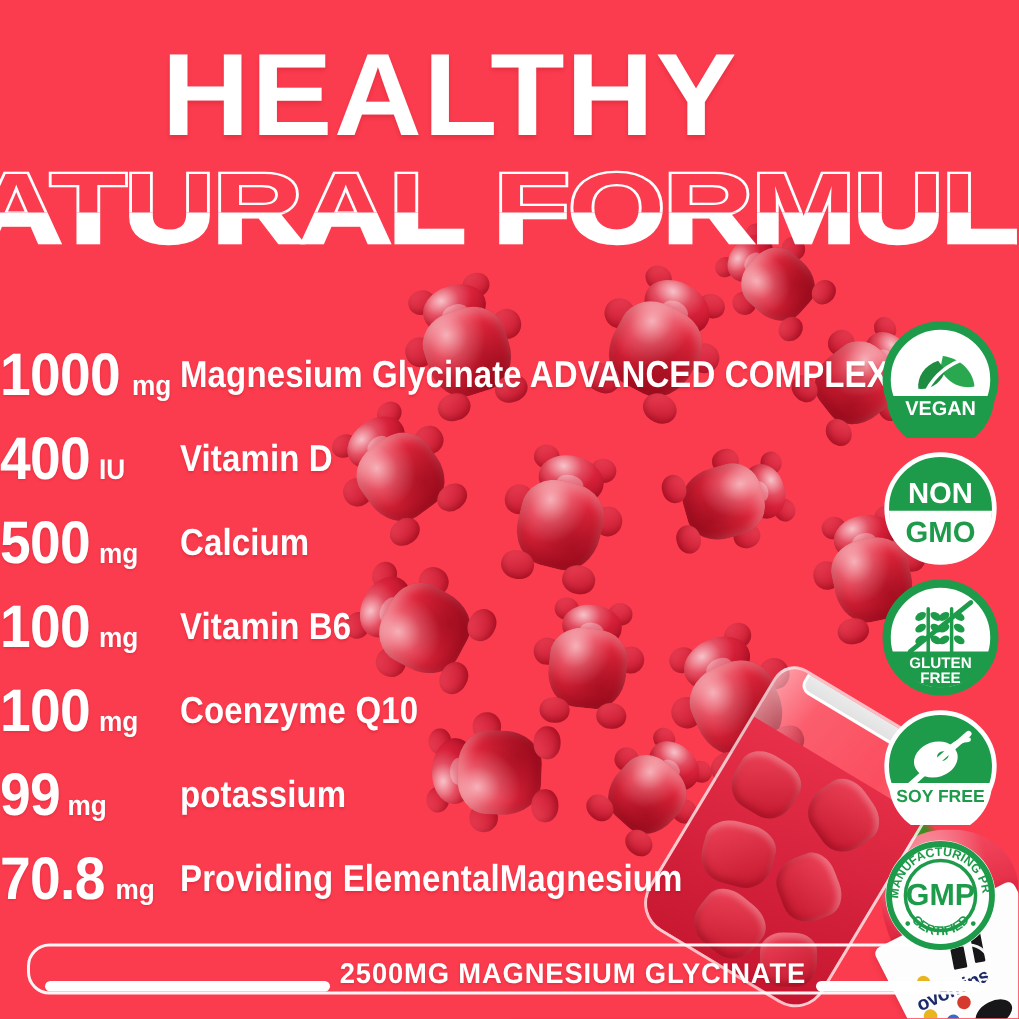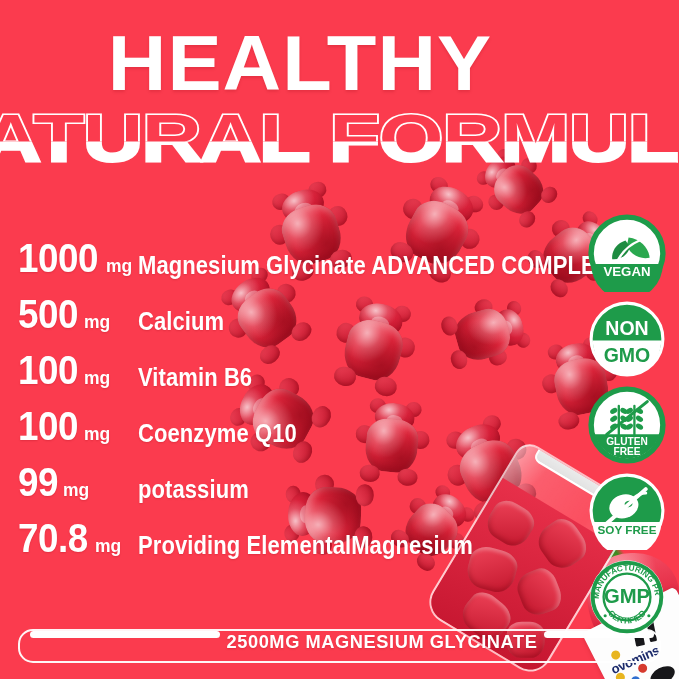--- a/index.html
+++ b/index.html
@@ -79,21 +79,21 @@
   
   .h-natural.solid{
     color:#ffffff;
     -webkit-text-stroke:3px #ffffff;
     paint-order:stroke fill;
     clip-path:inset(55% 0 0 0);
   }
 
   
   #ingredients{position:absolute;left:0;top:222px;width:560px;z-index:7;}
-  .row{display:flex;align-items:flex-end;height:56px;padding-left:18px;}
+  .row{display:flex;align-items:center;height:56px;}
   .amt{
     color:#fff;font-weight:bold;font-size:40px;line-height:40px;
     transform:scaleX(.92);transform-origin:left center;
     letter-spacing:-.5px;
     text-shadow:0 1px 2px rgba(140,0,16,.22);
     font-family:"Liberation Sans", sans-serif;
   }
   .unit{
     color:#fff;font-weight:bold;font-size:19px;line-height:19px;
     transform:scaleX(.92);transform-origin:left center;
@@ -156,21 +156,21 @@
   .label-card .bar{position:absolute;background:#17171a;border-radius:1px;}
   .label-card .txt{
     position:absolute;left:10px;top:40px;font-size:13px;font-weight:bold;color:#1b2a6b;
     transform:rotate(3deg);letter-spacing:-.3px;
   }
 
   
   #banner{
     position:absolute;left:18px;right:18px;bottom:16px;height:30px;z-index:8;
     border:2px solid rgba(255,255,255,.95);border-radius:15px;
-    display:flex;align-items:flex-start;
+    display:flex;align-items:flex-end;
   }
   #banner .rule{height:7px;background:#fff;border-radius:4px;}
   #banner .rule.left{flex:0 0 190px;margin-left:10px;}
   #banner .rule.right{flex:0 0 110px;margin-right:10px;}
   #banner .btext{
     flex:1 1 auto;text-align:center;color:#fff;font-weight:bold;
     font-size:19px;letter-spacing:.6px;white-space:nowrap;
     transform:scaleX(.96);
     text-shadow:0 1px 2px rgba(140,0,16,.25);
   }
@@ -334,20 +334,27 @@
     </div>
   </div>
 
   <div id="ingredients">
     <div class="row">
       <span class="amt-cell">
         <span class="amt">1000</span>
         <span class="unit">mg</span>
       </span>
       <span class="iname">Magnesium Glycinate ADVANCED COMPLEX</span>
+    </div>
+    <div class="row">
+      <span class="amt-cell">
+        <span class="amt">400</span>
+        <span class="unit">IU</span>
+      </span>
+      <span class="iname">Vitamin D</span>
     </div>
     <div class="row">
       <span class="amt-cell">
         <span class="amt">500</span>
         <span class="unit">mg</span>
       </span>
       <span class="iname">Calcium</span>
     </div>
     <div class="row">
       <span class="amt-cell">

